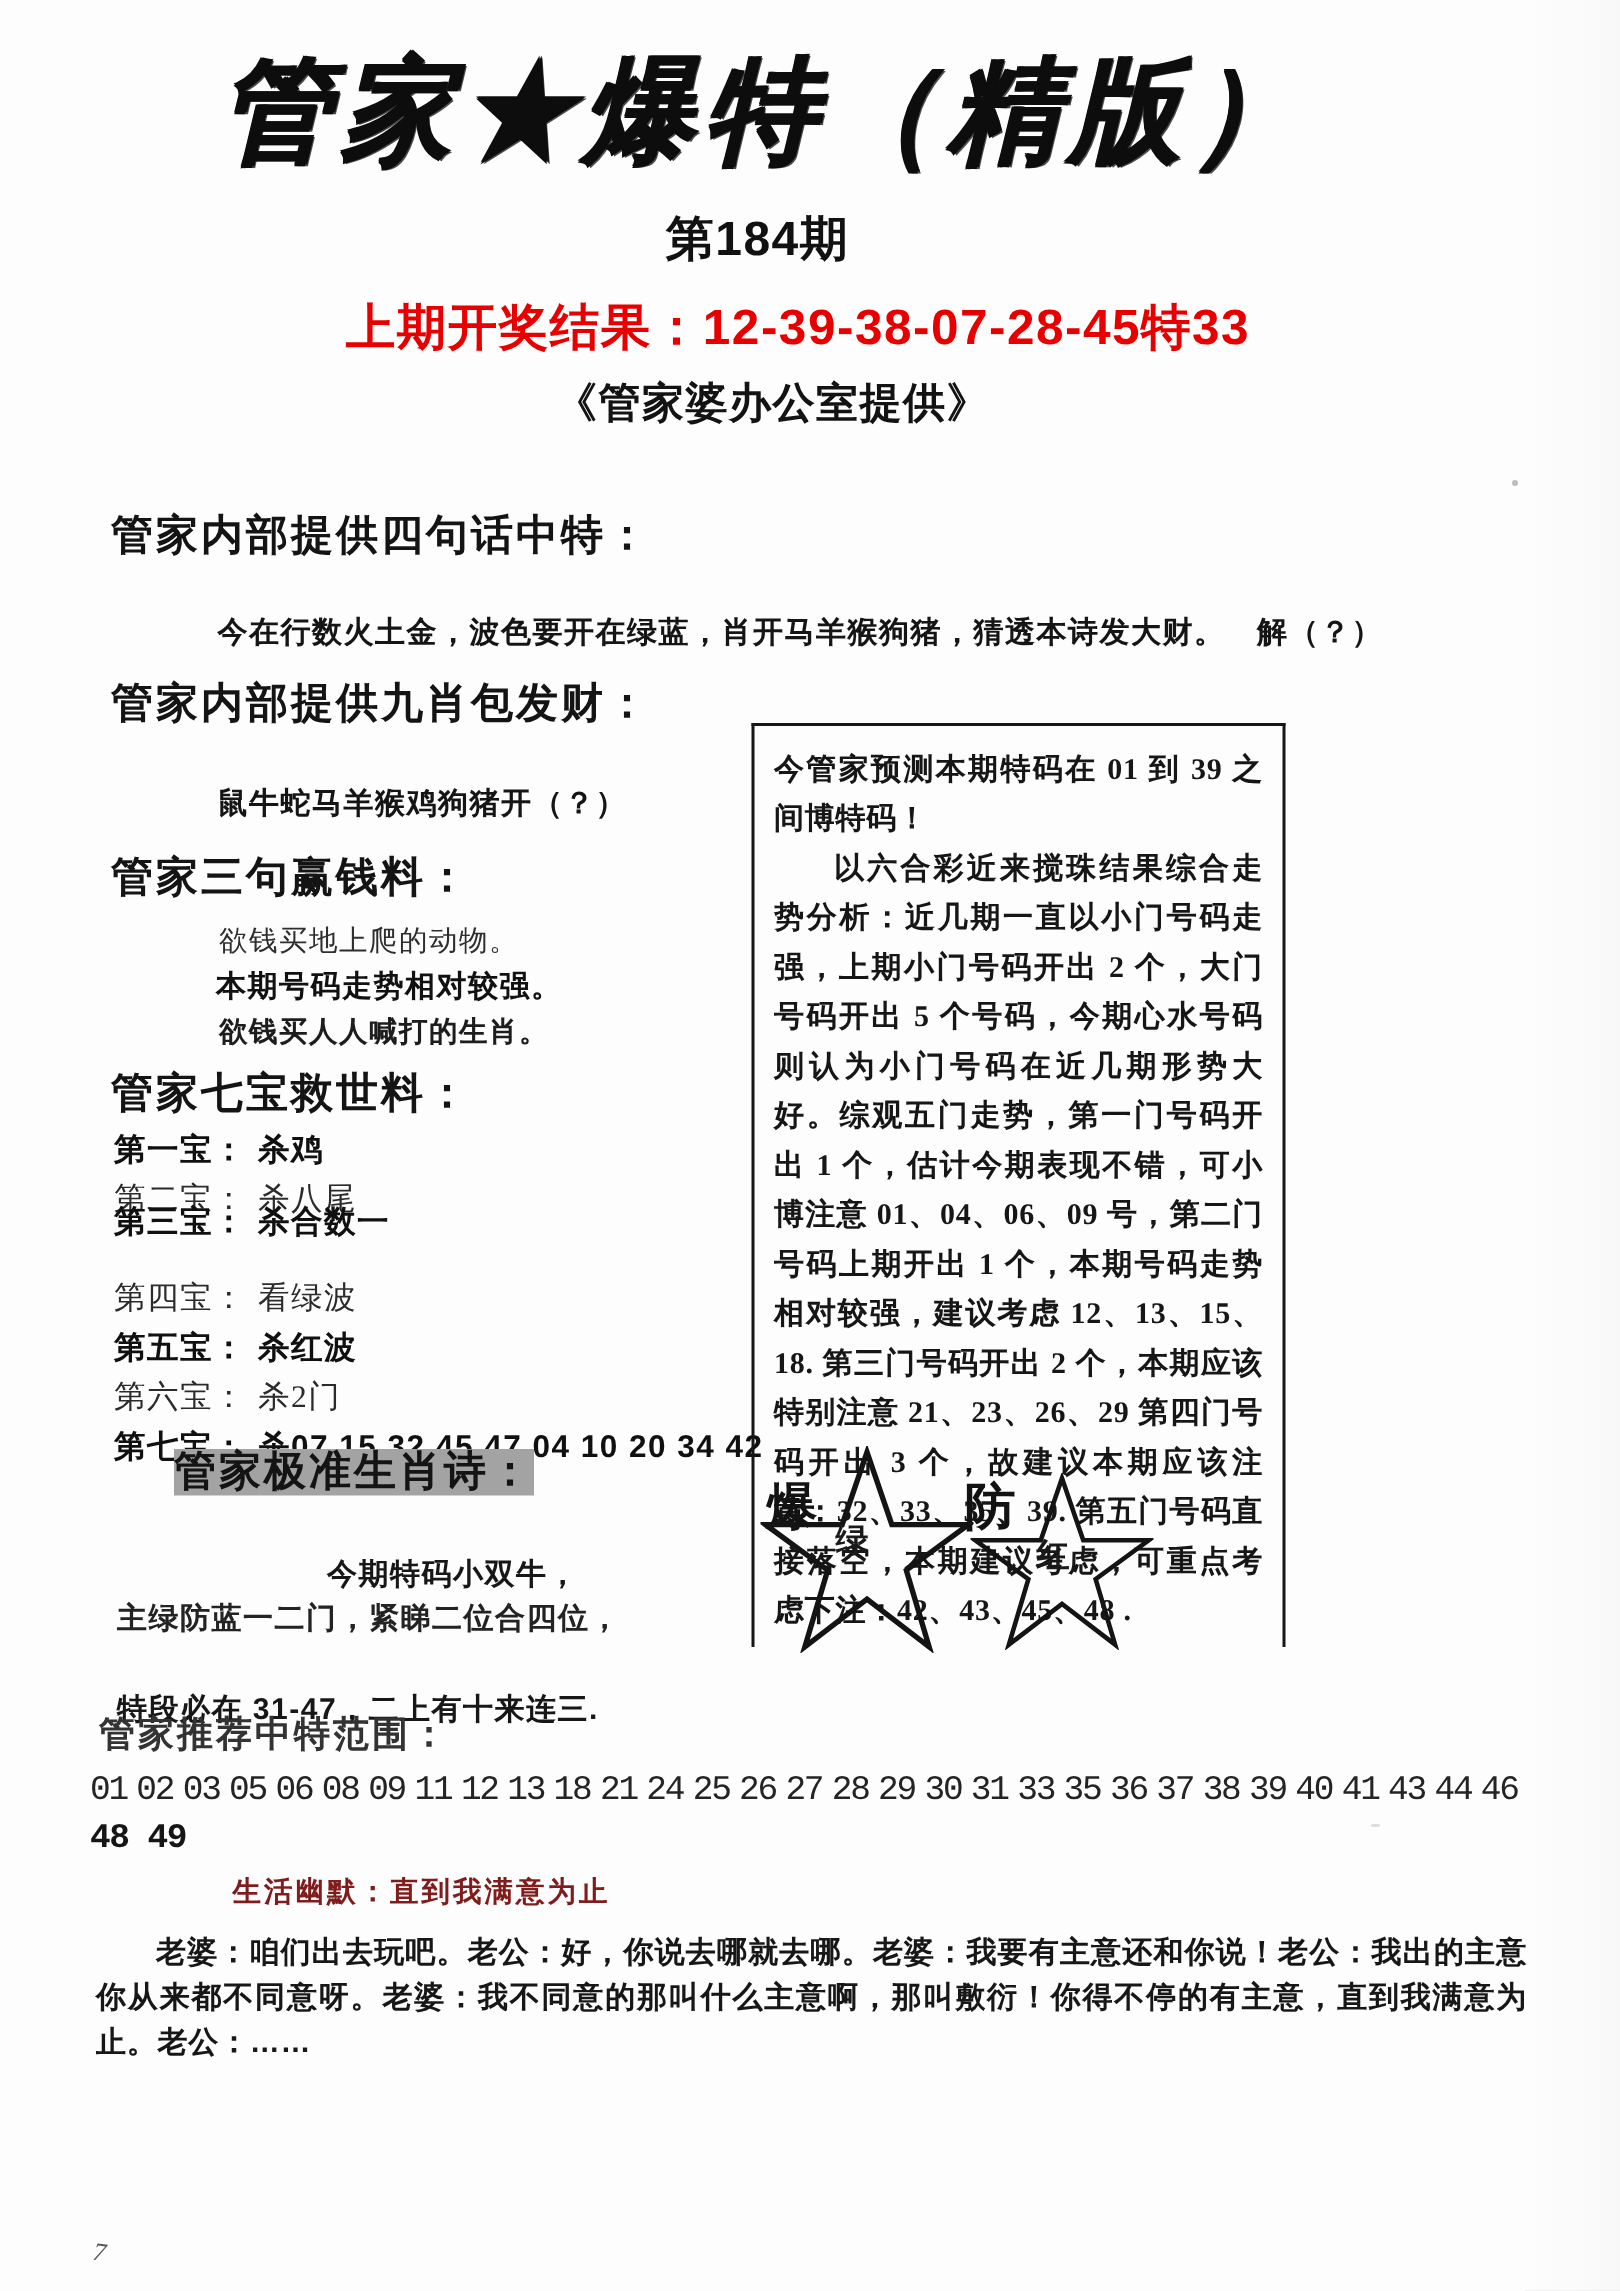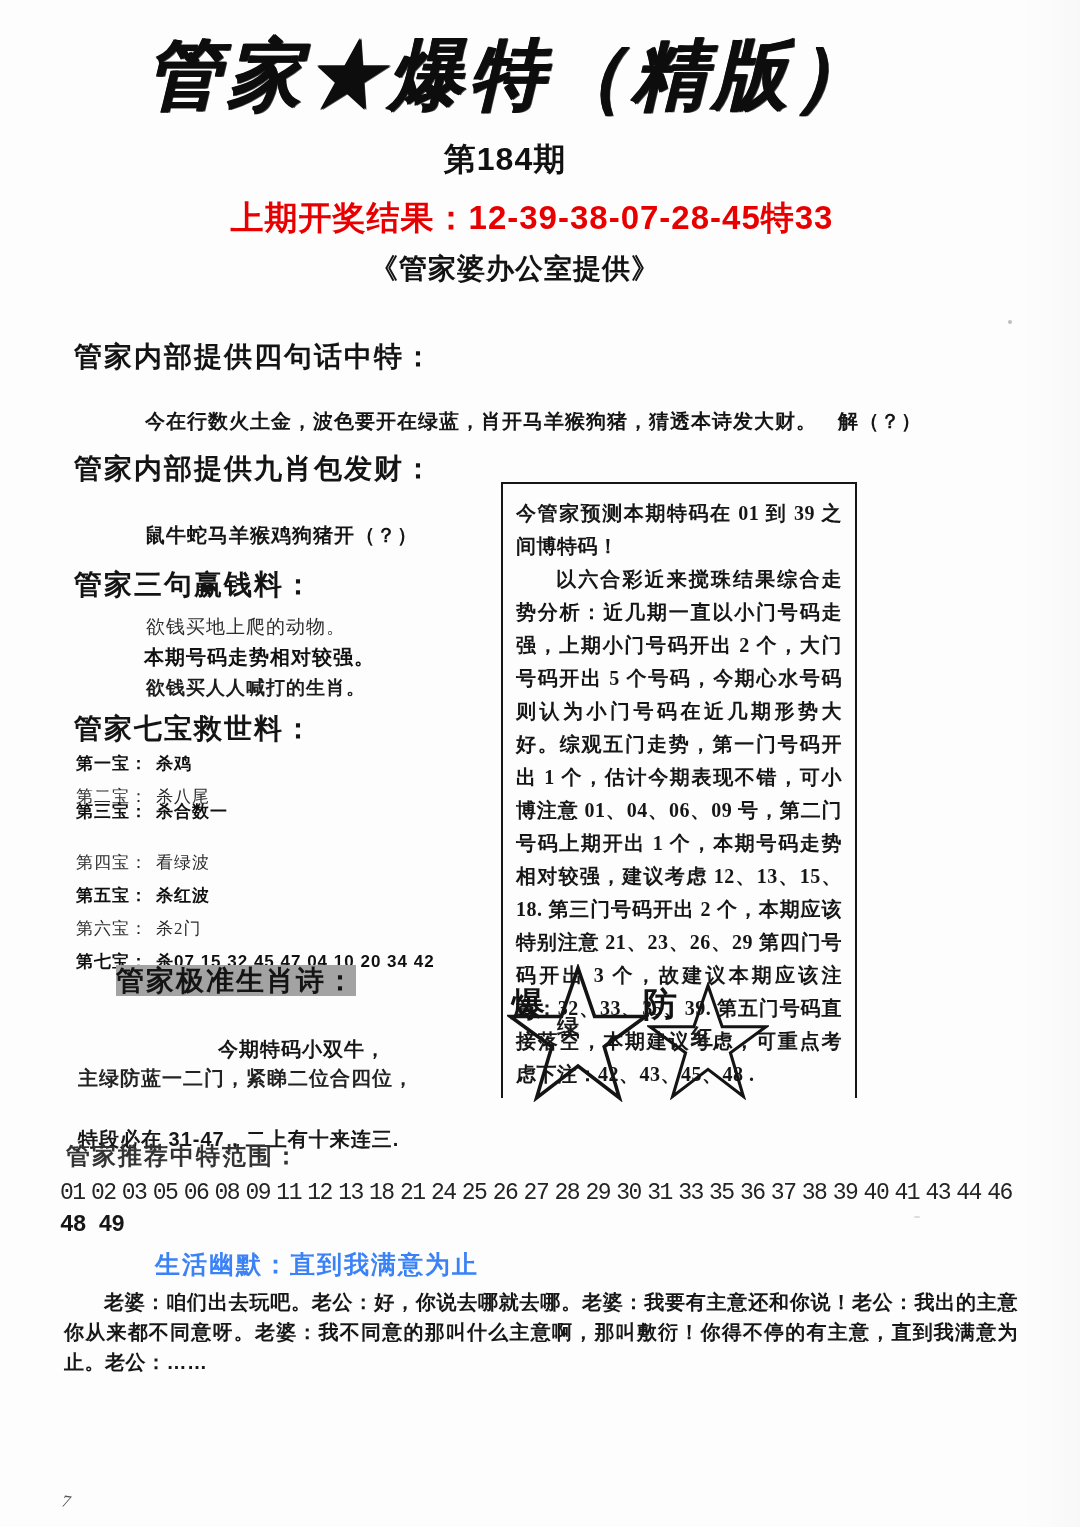--- a/index.html
+++ b/index.html
@@ -47,21 +47,21 @@
     left:74px;font-weight:700;font-size:28px;letter-spacing:2px;color:#141414;
   }
   .detail-b{
     font-family:"Liberation Sans","DejaVu Sans",sans-serif;
     font-weight:700;font-size:20px;letter-spacing:1px;color:#151515;
   }
   .line-soft{font-weight:500;font-size:19px;letter-spacing:1px;color:#2e2e2e;}
   .line-bold{font-family:"Liberation Sans","DejaVu Sans",sans-serif;font-weight:700;font-size:20px;letter-spacing:1px;color:#111;}
   .line-mid{font-weight:600;font-size:19px;letter-spacing:1px;color:#1d1d1d;}
 
-  .treasure-row{left:76px;height:33px;font-size:17px;letter-spacing:1px;white-space:nowrap;text-align:right;}
+  .treasure-row{left:76px;height:33px;font-size:21px;letter-spacing:1px;white-space:nowrap;text-align:right;}
   .t-bold{font-family:"Liberation Sans","DejaVu Sans",sans-serif;font-weight:700;color:#101010;}
   .t-soft{font-weight:500;color:#2b2b2b;}
   .t-label{margin-right:8px;}
 
   .poem-1{left:78px;top:1006px;font-weight:500;font-size:20px;letter-spacing:1px;color:#272727;}
   .poem-2{left:218px;top:1036px;font-family:"Liberation Sans","DejaVu Sans",sans-serif;font-weight:700;font-size:20px;letter-spacing:1px;}
   .poem-3{left:78px;top:1065px;font-weight:600;font-size:20px;letter-spacing:1px;color:#232323;}
   .poem-4{left:78px;top:1094px;font-family:"Liberation Sans","DejaVu Sans",sans-serif;font-weight:700;font-size:20px;letter-spacing:1px;margin-top:32px;}
 
   .pred-box{
@@ -92,21 +92,21 @@
     font-family:"Liberation Mono","DejaVu Sans Mono",monospace;
     font-size:23px;letter-spacing:-1.5px;word-spacing:-6px;
     color:#242424;white-space:nowrap;
   }
   .nums-2{
     left:60px;top:1212px;
     font-family:"Liberation Mono","DejaVu Sans Mono",monospace;
     font-weight:700;font-size:23px;letter-spacing:-1px;color:#161616;
   }
 
-  .humor-h{left:155px;top:1248px;font-weight:600;font-size:25px;letter-spacing:2px;color:#3b82f6;}
+  .humor-h{left:155px;top:1248px;font-weight:600;font-size:19px;letter-spacing:2px;color:#7f1d1d;}
   .humor-body{
     left:64px;top:1287px;width:954px;
     font-family:"Liberation Sans","DejaVu Sans",sans-serif;
     font-weight:600;font-size:20px;line-height:30px;letter-spacing:.5px;
     color:#171717;text-indent:2em;text-align:justify;
   }
   .corner-mark{left:62px;top:1492px;font-style:italic;font-size:17px;color:#555;transform:rotate(8deg);}
   .speck{position:absolute;background:rgba(0,0,0,.25);border-radius:50%;}
 </style>
 </head>

